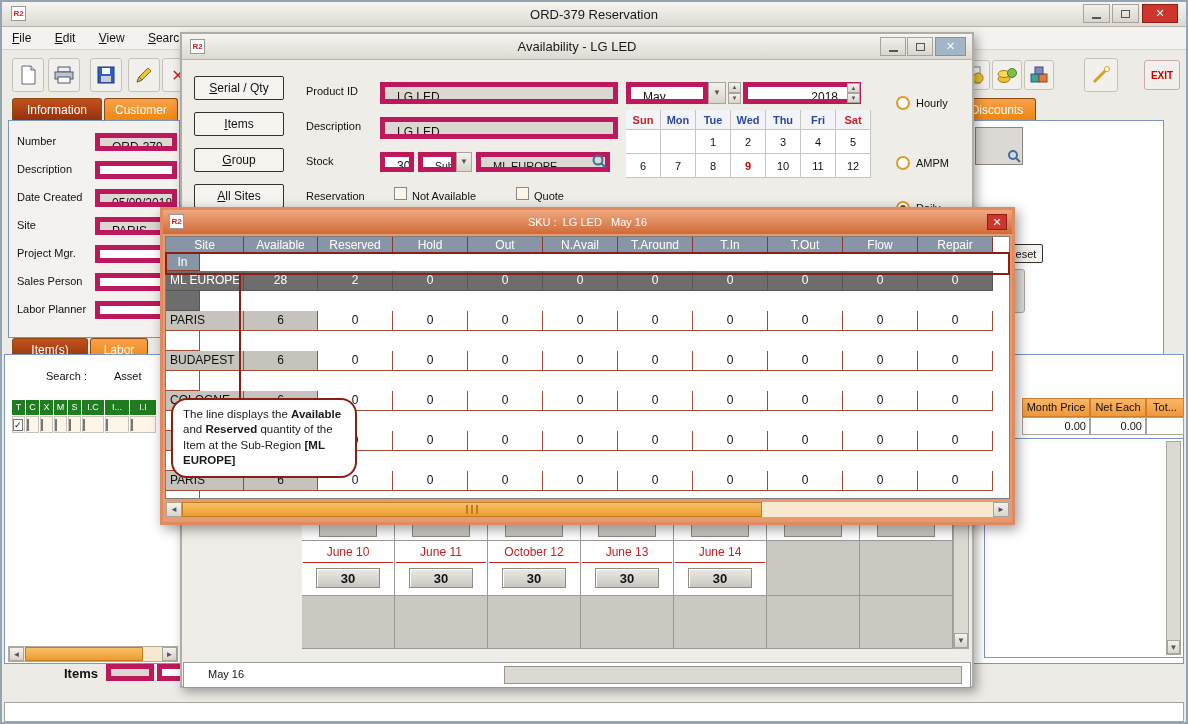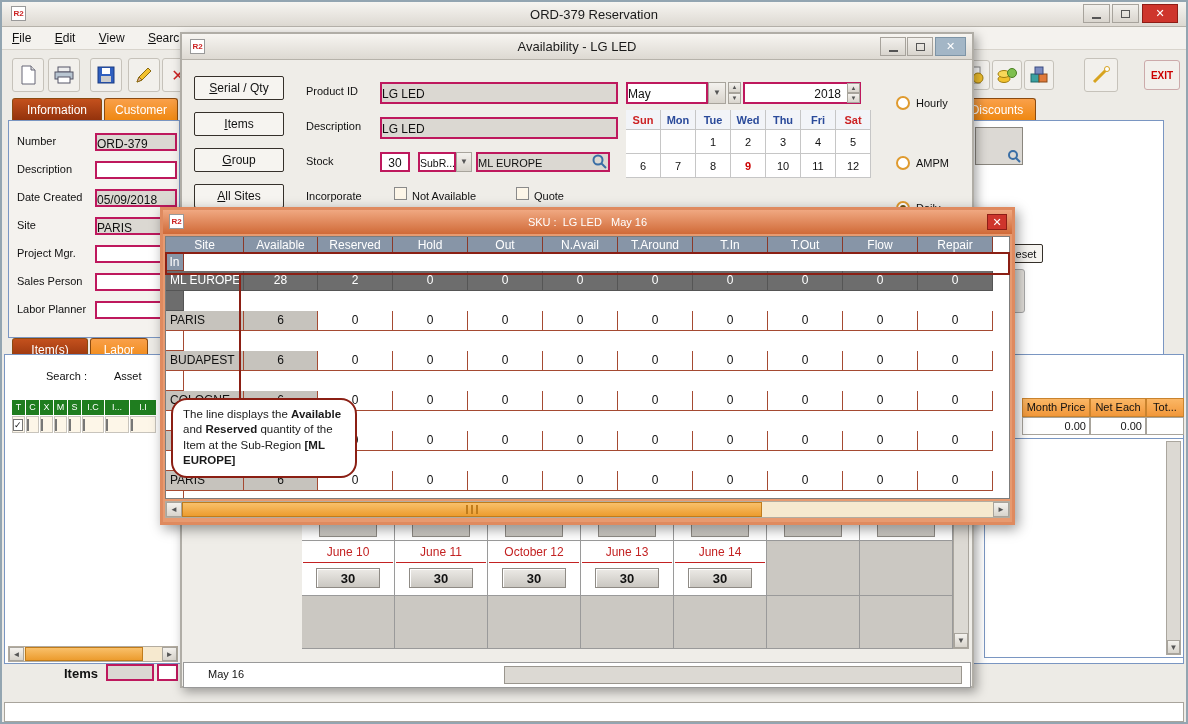--- a/index.html
+++ b/index.html
@@ -15,21 +15,21 @@
 .wbtn{position:absolute;height:19px;border:1px solid #a7a39c;background:linear-gradient(#f2f0ec,#d9d5ce);display:flex;align-items:center;justify-content:center;font-size:10px;color:#444}
 .wbtn.red{background:#ce352c;border-color:#8e1d16;color:#fff;font-size:11px}
 .wbtn.blue{background:#a3b6c6;border-color:#7d94a6;color:#fff;font-size:11px}
 .maxglyph{width:9px;height:8px;border:1px solid #555}
 .minglyph{width:9px;height:2px;background:#555;margin-top:8px}
 
 .menu-item{display:inline-block;padding:4px 10px;font-size:12px}
 .tibtn{position:absolute;background:#f2f0ec;border:1px solid #c6c2ba;border-radius:3px;display:flex;align-items:center;justify-content:center}
 
 .lbl{position:absolute;font-size:11px;white-space:nowrap}
-.fld{position:absolute;background:#dbd8d2;border:2px solid #be185d;font-size:12px;line-height:16px;padding:1px 0;overflow:hidden;white-space:nowrap}
+.fld{position:absolute;background:#dbd8d2;border:5px solid #be185d;font-size:12px;line-height:16px;padding:1px 12px;overflow:hidden;white-space:nowrap}
 .fld.white{background:#fff}
 .btn{position:absolute;background:#f6f4f0;border:1px solid #35302a;border-radius:2px;font-size:12px;display:flex;align-items:center;justify-content:center}
 .tab{position:absolute;height:22px;color:#fff;font-size:12px;display:flex;align-items:center;justify-content:center;border:1px solid #8a4a10;border-bottom:none;border-radius:3px 3px 0 0}
 .tab.sel{background:linear-gradient(#c4511d,#93320c)}
 .tab.uns{background:linear-gradient(#f9a04a,#ef8812)}
 .panel{position:absolute;background:#fff;border:1px solid #7a96c2}
 
 
 .gh{background:#1f7d1f;color:#fff;font-size:9px;text-align:center;line-height:15px}
 .ghc{position:relative;background:#fdf6e8;border:1px solid #c8c4bc}
@@ -48,21 +48,21 @@
 .radio.on::after{content:"";position:absolute;left:2px;top:2px;width:6px;height:6px;border-radius:50%;background:#6b5312}
 .ckb{position:absolute;width:13px;height:13px;border:1px solid #8a8a8a;background:#fdf6e8}
 
 
 .skuh{float:left;height:17px;background:#8795a7;color:#fff;font-size:12px;line-height:16px;text-align:center;border-right:1px solid #8b3a2a;border-bottom:1px solid #8b3a2a;overflow:hidden}
 .skuc{float:left;height:20px;background:#fff;font-size:12px;line-height:19px;text-align:center;border-right:1px solid #a54a32;border-bottom:1px solid #a54a32;overflow:hidden}
 .skuc.gray{background:#c6c3bd}
 .skuc.site{text-align:left;padding-left:4px}
 .skurow{overflow:hidden}
 .skurow.sel .skuc{background:#6d6d6d;color:#fff;border-color:#555}
-.w0{width:78px}.w1{width:74px}.w2{width:75px}.wl{width:18px}
+.w0{width:78px}.w1{width:74px}.w2{width:75px}.wl{width:34px}
 .mlout{position:absolute;border:2px solid #8b1f14}
 .callout{position:absolute;border:2px solid #8b1f14;border-radius:16px;background:#fff;padding:7px 10px;font-size:11.5px;line-height:1.34;color:#1a1a1a}
 
 
 .sb-h{position:absolute;background:#f6e9cf;border:1px solid #b3aca0}
 .sb-v{position:absolute;background:#dcd9d3;border:1px solid #aaa69e}
 .sb-btn{position:absolute;background:linear-gradient(#f4f2ee,#d8d4cc);border:1px solid #a8a49c;text-align:center;color:#555;font-size:8px}
 .sb-thumb{position:absolute;background:linear-gradient(#f9c06a,#ec9c2e);border:1px solid #c07c1c;display:flex;align-items:center;justify-content:center;gap:3px}
 .grip{width:2px;height:9px;background:#c07c1c}
 
@@ -276,21 +276,21 @@
     <span class="lbl" style="left:124px;top:121px">Stock</span>
     <div class="fld white" style="left:198px;top:118px;width:30px;height:20px;text-align:center">30</div>
     <div class="fld white" style="left:236px;top:118px;width:38px;height:20px;font-size:10.5px">SubR...</div>
     <div class="sb-btn" style="left:274px;top:118px;width:16px;height:20px;line-height:18px">▼</div>
     <div class="fld" style="left:294px;top:118px;width:134px;height:20px;font-size:11px">ML EUROPE</div>
     <svg class="abs" style="left:410px;top:120px" width="15" height="15">
         <circle cx="6" cy="6" r="4.5" fill="none" stroke="#3a6ea5" stroke-width="2"></circle>
         <line x1="9" y1="9" x2="14" y2="14" stroke="#3a6ea5" stroke-width="2"></line>
       </svg>
 
-    <span class="lbl" style="left:124px;top:156px">Incorporate</span>
+    <span class="lbl" style="left:124px;top:156px">Reservation</span>
     <span class="ckb" style="left:212px;top:153px"></span>
     <span class="lbl" style="left:230px;top:156px">Not Available</span>
     <span class="ckb" style="left:334px;top:153px"></span>
     <span class="lbl" style="left:352px;top:156px">Quote</span>
 
     <div class="fld white" style="left:444px;top:48px;width:82px;height:22px;line-height:18px">May</div>
     <div class="sb-btn" style="left:526px;top:48px;width:18px;height:22px;line-height:20px">▼</div>
     <div class="sb-btn" style="left:546px;top:48px;width:13px;height:11px;line-height:9px;font-size:6px">▲</div>
     <div class="sb-btn" style="left:546px;top:59px;width:13px;height:11px;line-height:9px;font-size:6px">▼</div>
     <div class="fld white" style="left:561px;top:48px;width:118px;height:22px;line-height:18px;text-align:right;padding-right:18px">2018</div>

